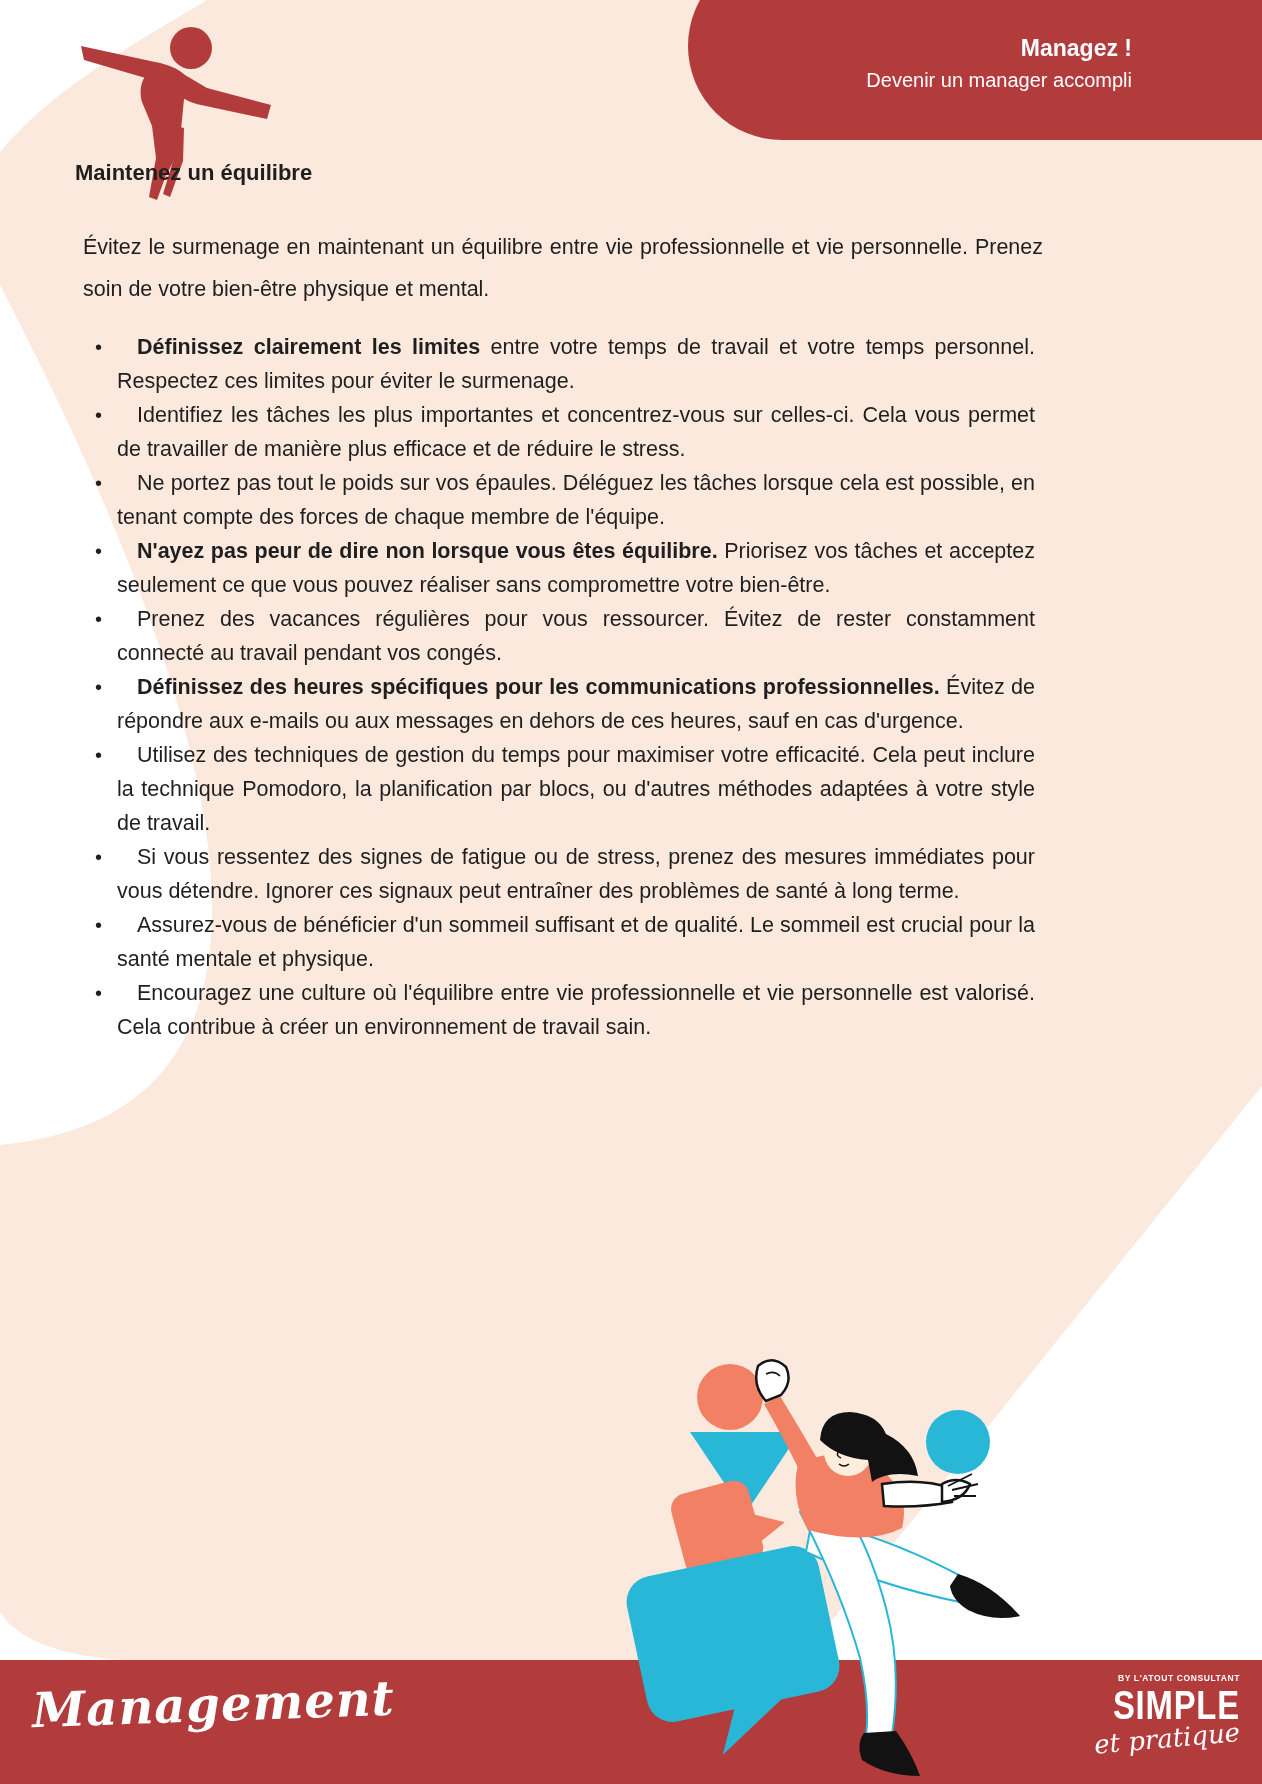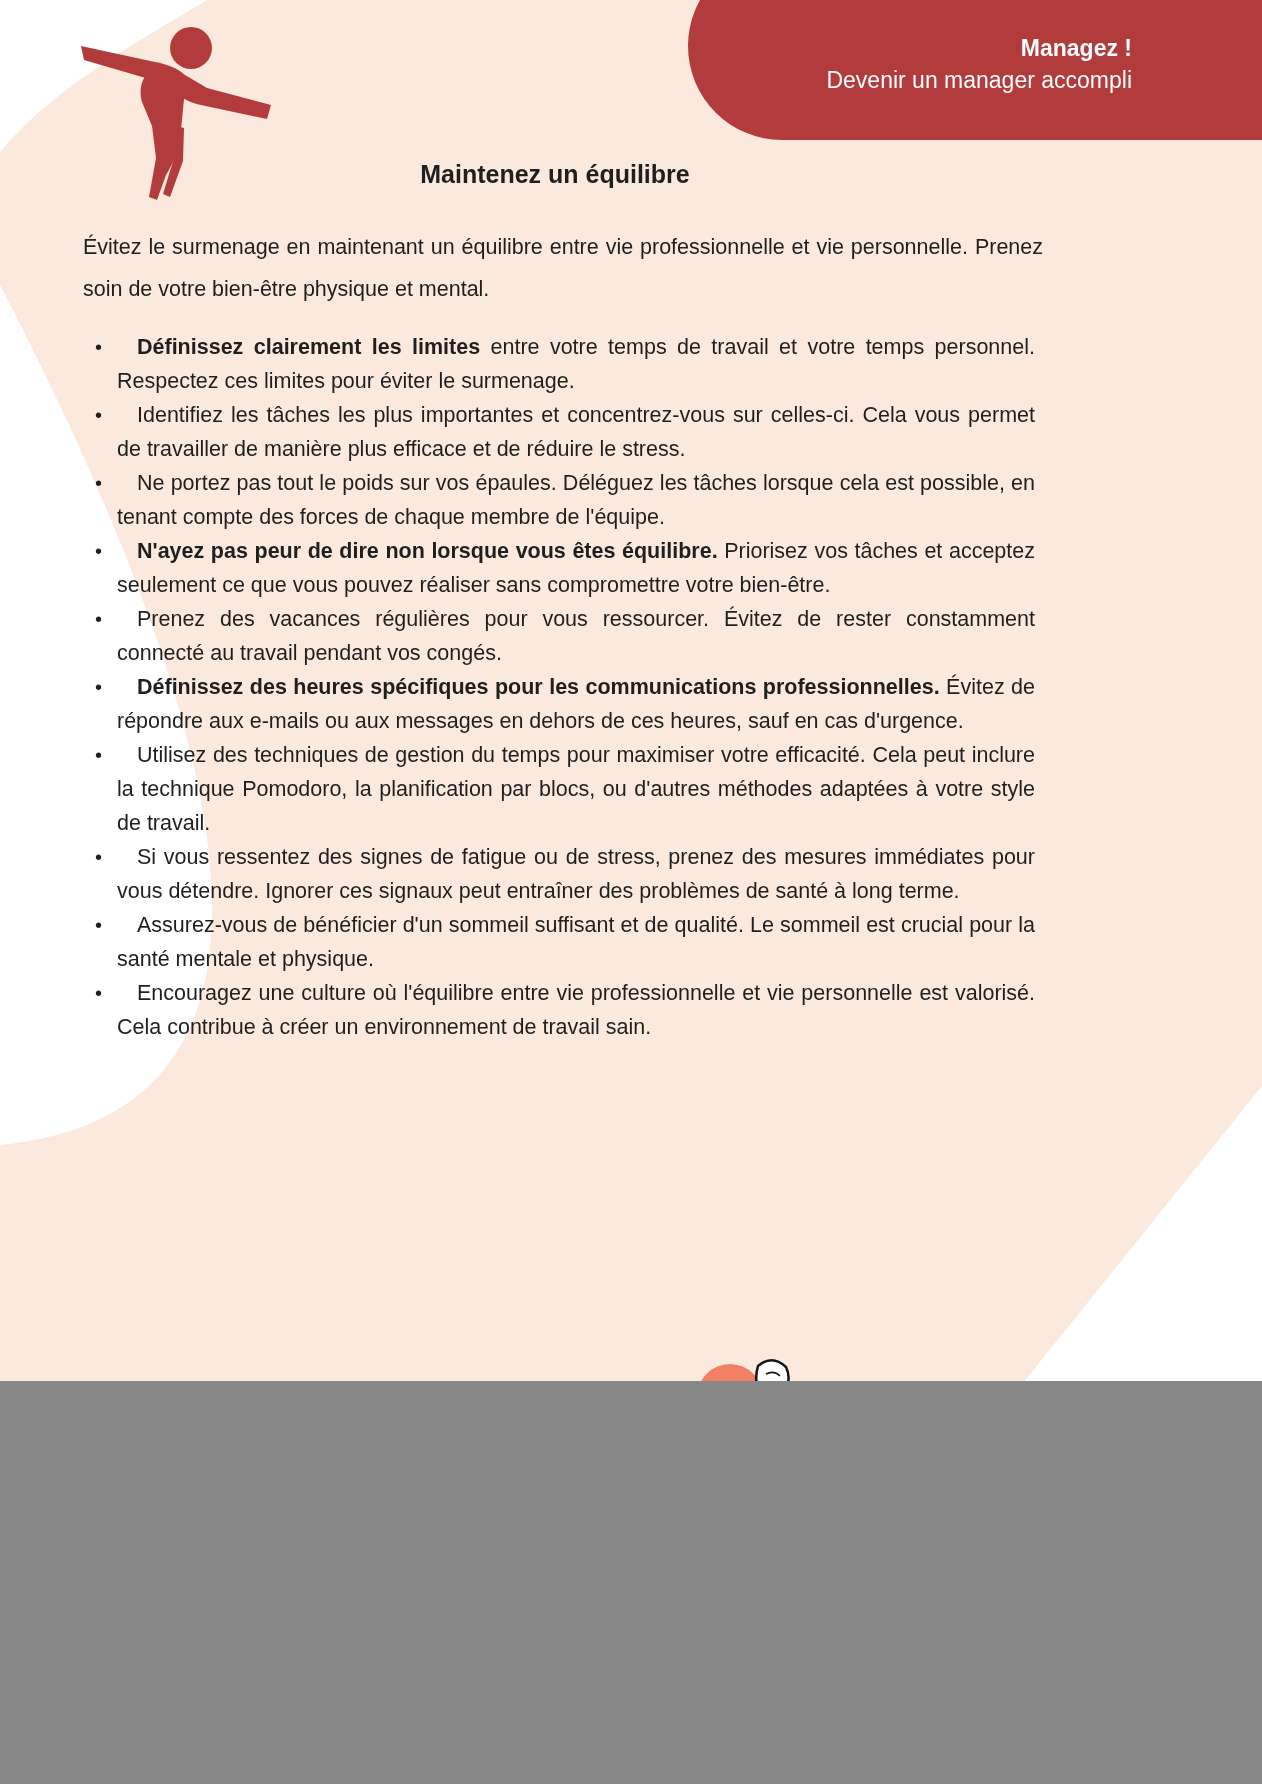--- a/index.html
+++ b/index.html
@@ -7,21 +7,21 @@
     --peach:#fbe9dd;
     --ink:#1f1f1f;
     --coral:#f28064;
     --teal:#29b7d8;
     --paper:#ffffff;
   }
   *{margin:0;padding:0;box-sizing:border-box;}
   html,body{background:#888;}
   .page{
     position:relative;
-    width:1262px;height:1381px;
+    width:1262px;height:1784px;
     margin:0 auto;
     background:var(--paper,#fff);
     overflow:hidden;
     font-family:"Liberation Sans", sans-serif;
     color:var(--ink,#1f1f1f);
   }
   svg{display:block;}
   .bg-blob{position:absolute;inset:0;z-index:0;}
   .fill-peach{fill:var(--peach,#fbe9dd);}
   .fill-red{fill:var(--brand_red,#b23b3b);}
@@ -32,27 +32,27 @@
   .banner{
     position:absolute;z-index:2;
     top:-48px;left:688px;right:0;height:188px;
     background:var(--brand_red,#b23b3b);
     border-radius:94px 0 0 94px;
     display:flex;flex-direction:column;align-items:flex-end;justify-content:flex-end;
     padding:0 130px 44px 0;
     color:#fff;
   }
   .banner .t1{font-size:23px;font-weight:bold;line-height:32px;}
-  .banner .t2{font-size:23px;line-height:32px;margin-left:32px;}
+  .banner .t2{font-size:20px;line-height:32px;margin-left:32px;}
 
   .person-logo{position:absolute;z-index:2;left:55px;top:8px;width:235px;height:200px;}
 
   .doc-title{
     position:absolute;z-index:2;left:75px;top:160px;width:960px;
-    text-align:center;font-size:25px;font-weight:bold;
+    text-align:left;font-size:22px;font-weight:bold;
   }
   .intro{
     position:absolute;z-index:2;left:83px;top:226px;width:960px;
     font-size:21.5px;line-height:42px;text-align:justify;
   }
   .tips{
     position:absolute;z-index:2;left:75px;top:330px;width:960px;
     list-style:none;
     font-size:21.5px;line-height:34px;text-align:justify;
   }

